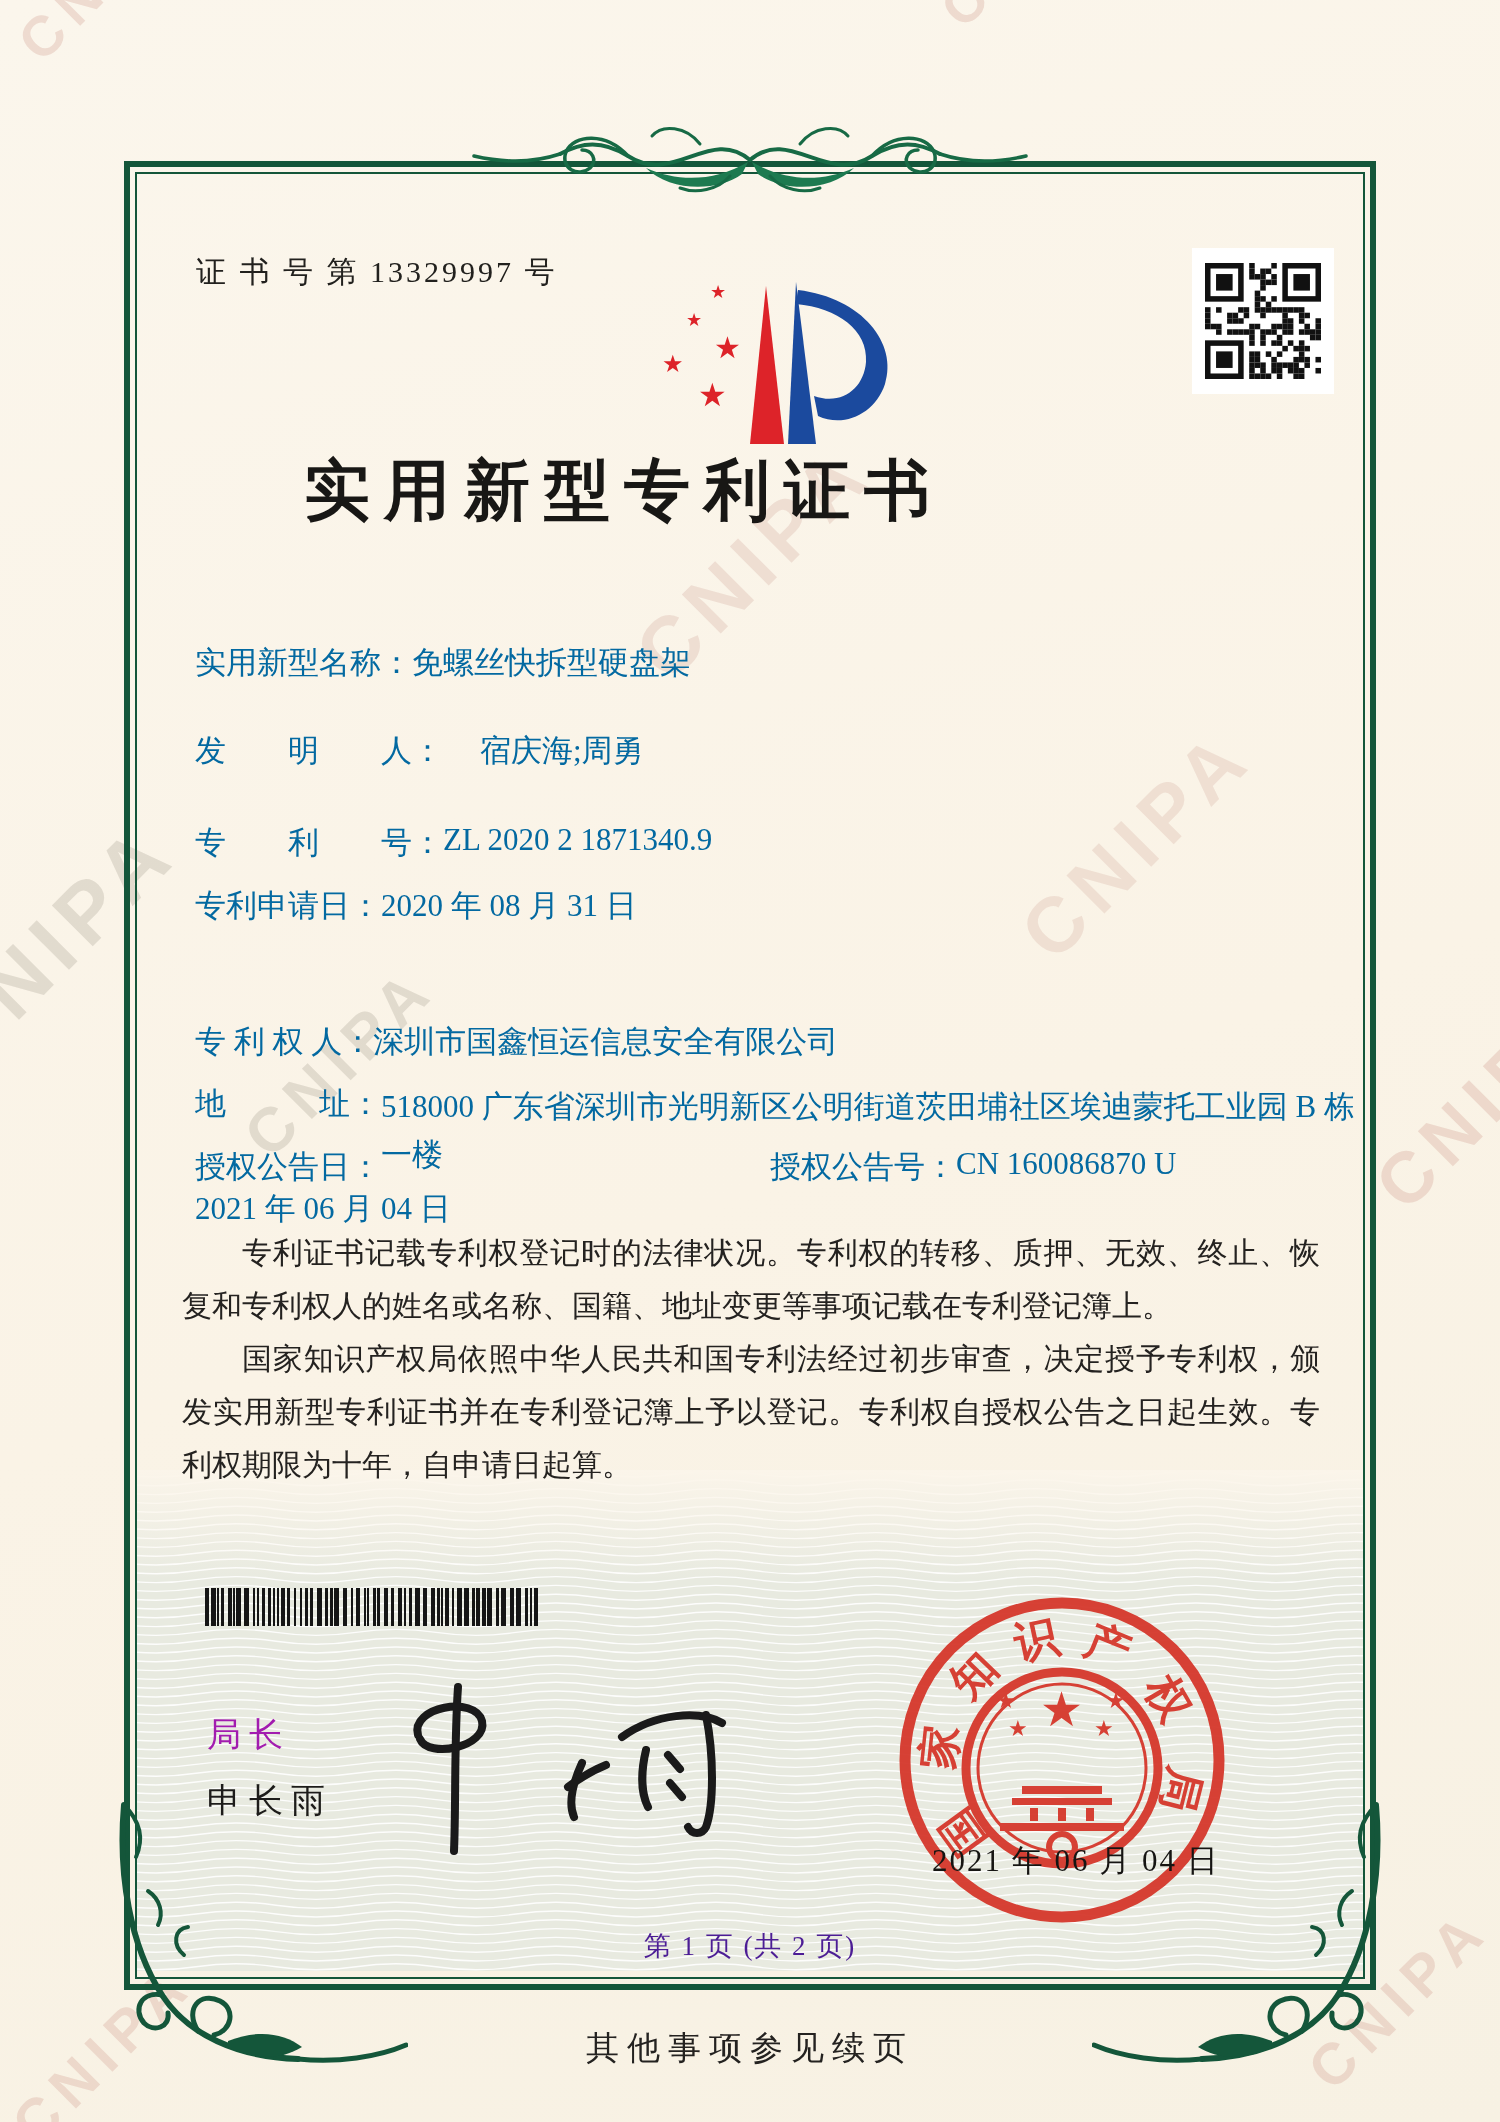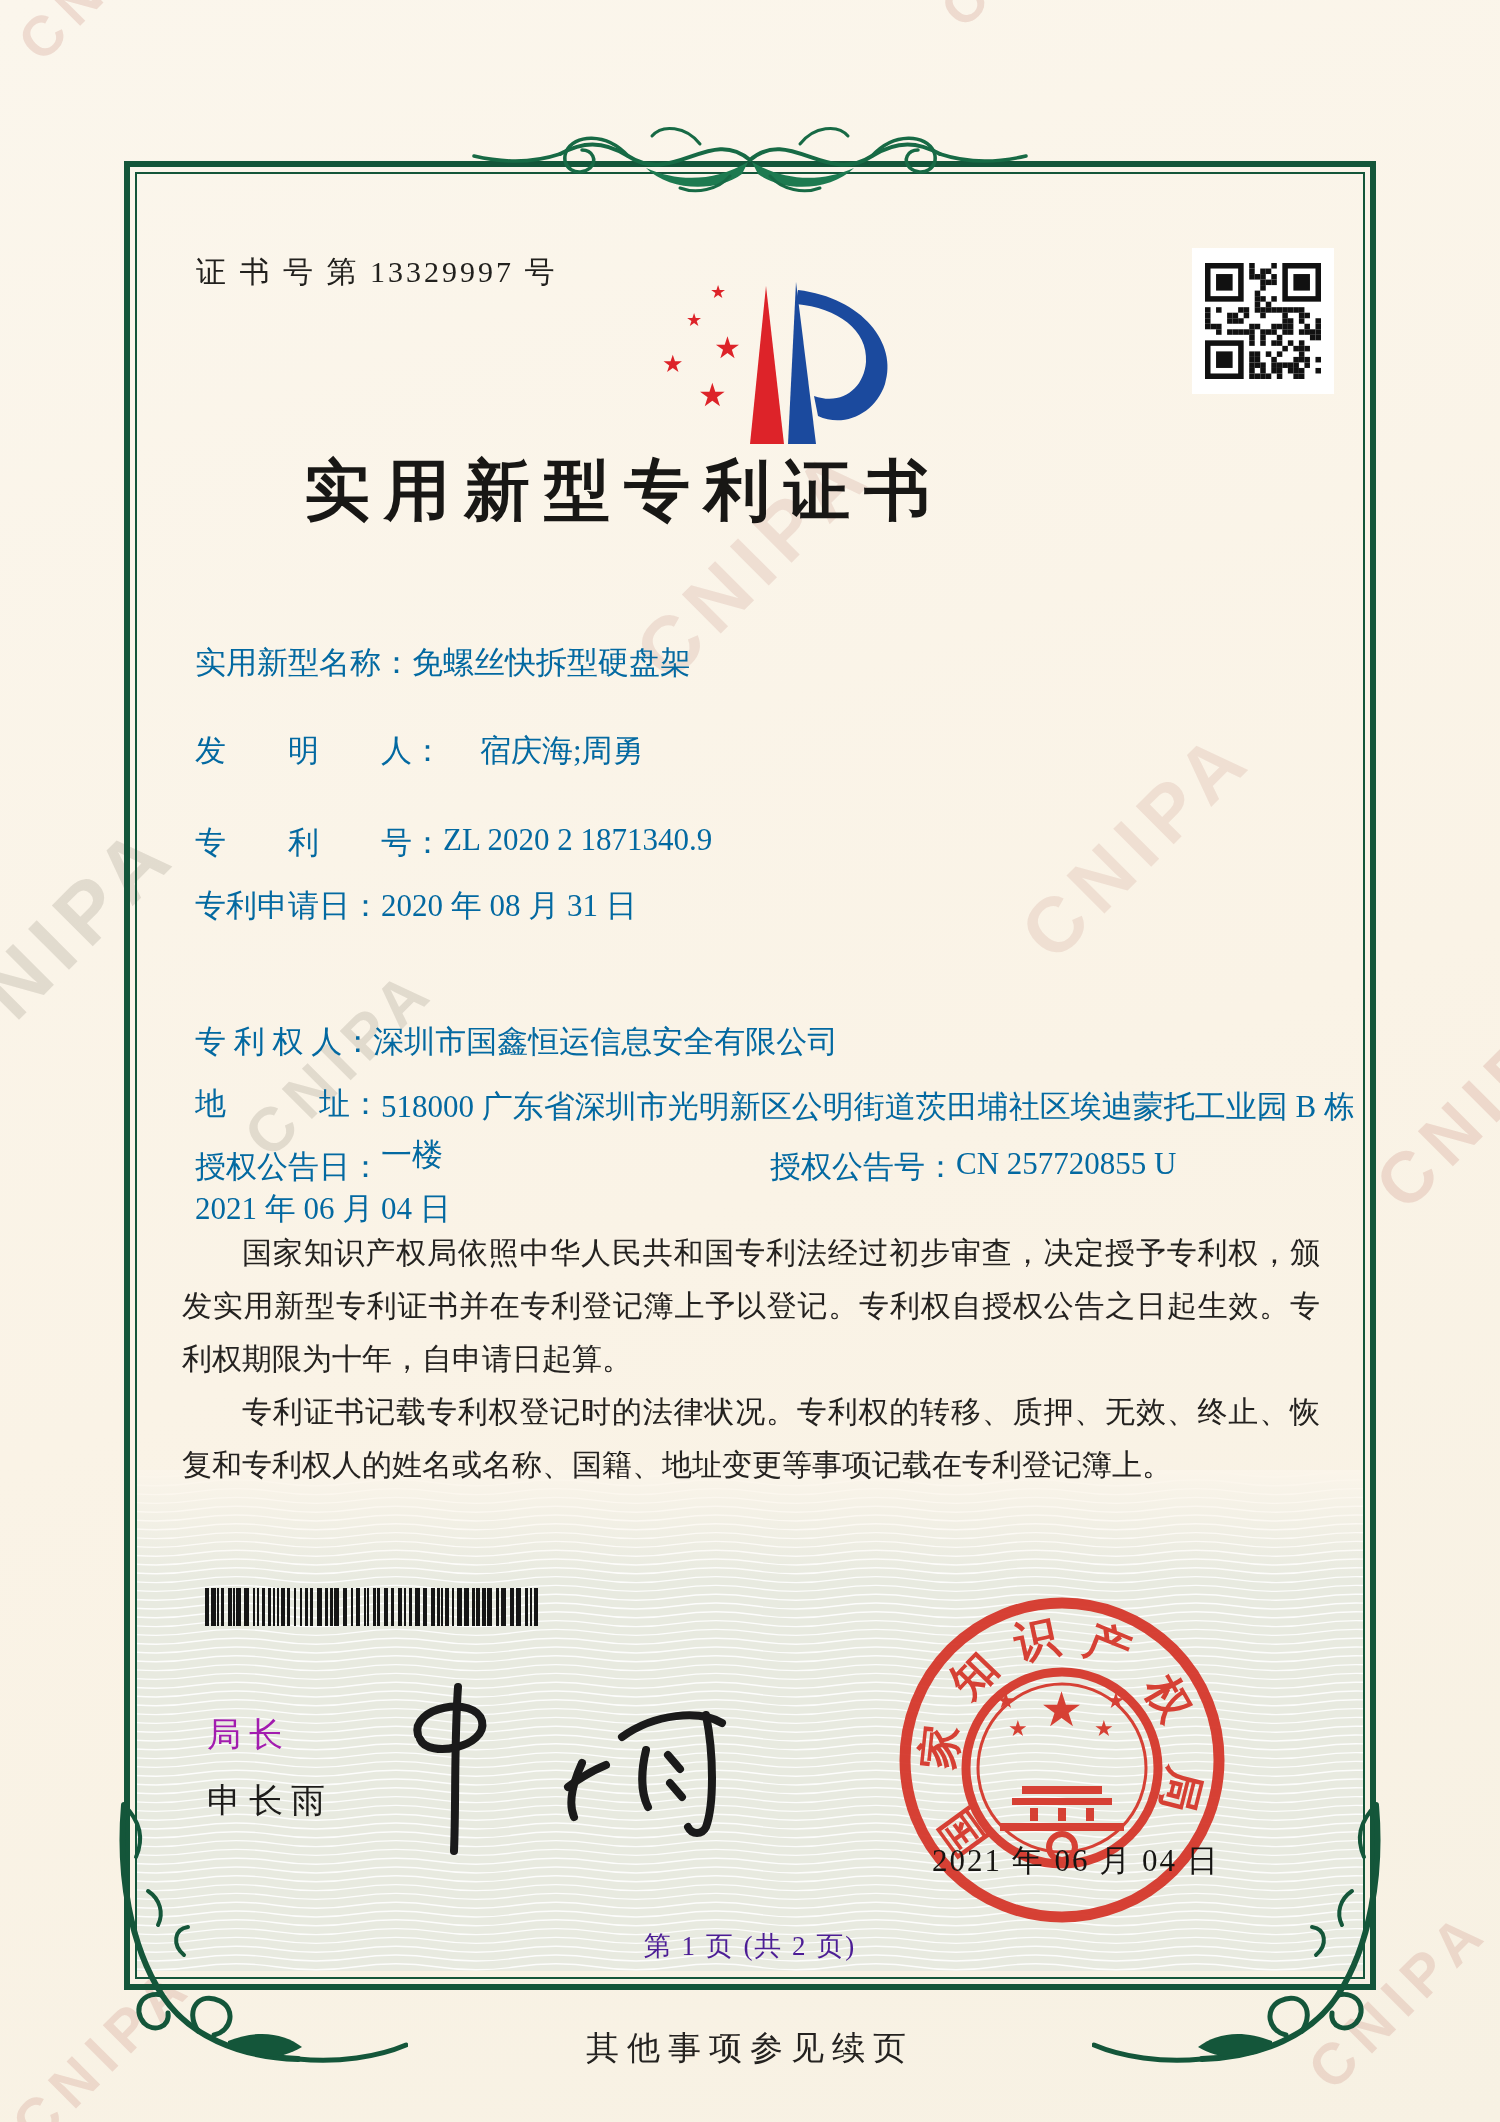--- a/index.html
+++ b/index.html
@@ -366,27 +366,27 @@
 </div>
 <div class="row r6">
   <span class="lab">地　　　址：</span>
   <span class="val">518000 广东省深圳市光明新区公明街道茨田埔社区埃迪蒙托工业园 B 栋一楼</span>
 </div>
 <div class="row r7">
   <span class="lab">授权公告日：</span>
   <span class="val">2021 年 06 月 04 日</span>
   <span class="grp2">
     <span class="lab">授权公告号：</span>
-    <span class="val">CN 257720855 U</span>
+    <span class="val">CN 160086870 U</span>
   </span>
 </div>
 
 <div class="paras">
+  <p>专利证书记载专利权登记时的法律状况。专利权的转移、质押、无效、终止、恢复和专利权人的姓名或名称、国籍、地址变更等事项记载在专利登记簿上。</p>
   <p>国家知识产权局依照中华人民共和国专利法经过初步审查，决定授予专利权，颁发实用新型专利证书并在专利登记簿上予以登记。专利权自授权公告之日起生效。专利权期限为十年，自申请日起算。</p>
-  <p>专利证书记载专利权登记时的法律状况。专利权的转移、质押、无效、终止、恢复和专利权人的姓名或名称、国籍、地址变更等事项记载在专利登记簿上。</p>
 </div>
 
 <div class="barcode">
   <svg id="barcode-svg" width="336" height="38" xmlns="http://www.w3.org/2000/svg">
       <rect x="0" y="0" width="4" height="38" fill="#151515"></rect>
       <rect x="6" y="0" width="5" height="38" fill="#151515"></rect>
       <rect x="12" y="0" width="2" height="38" fill="#151515"></rect>
       <rect x="16" y="0" width="3" height="38" fill="#151515"></rect>
       <rect x="23" y="0" width="4" height="38" fill="#151515"></rect>
       <rect x="28" y="0" width="2" height="38" fill="#151515"></rect>

